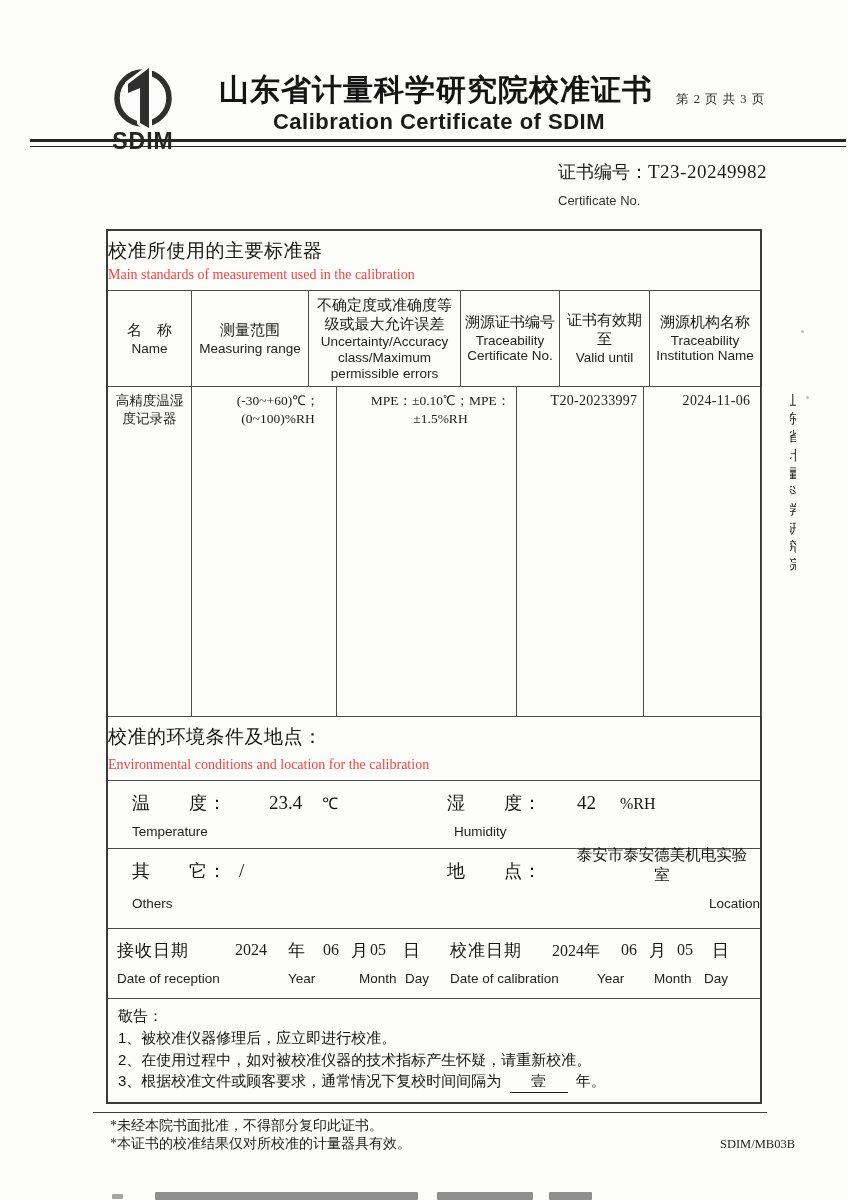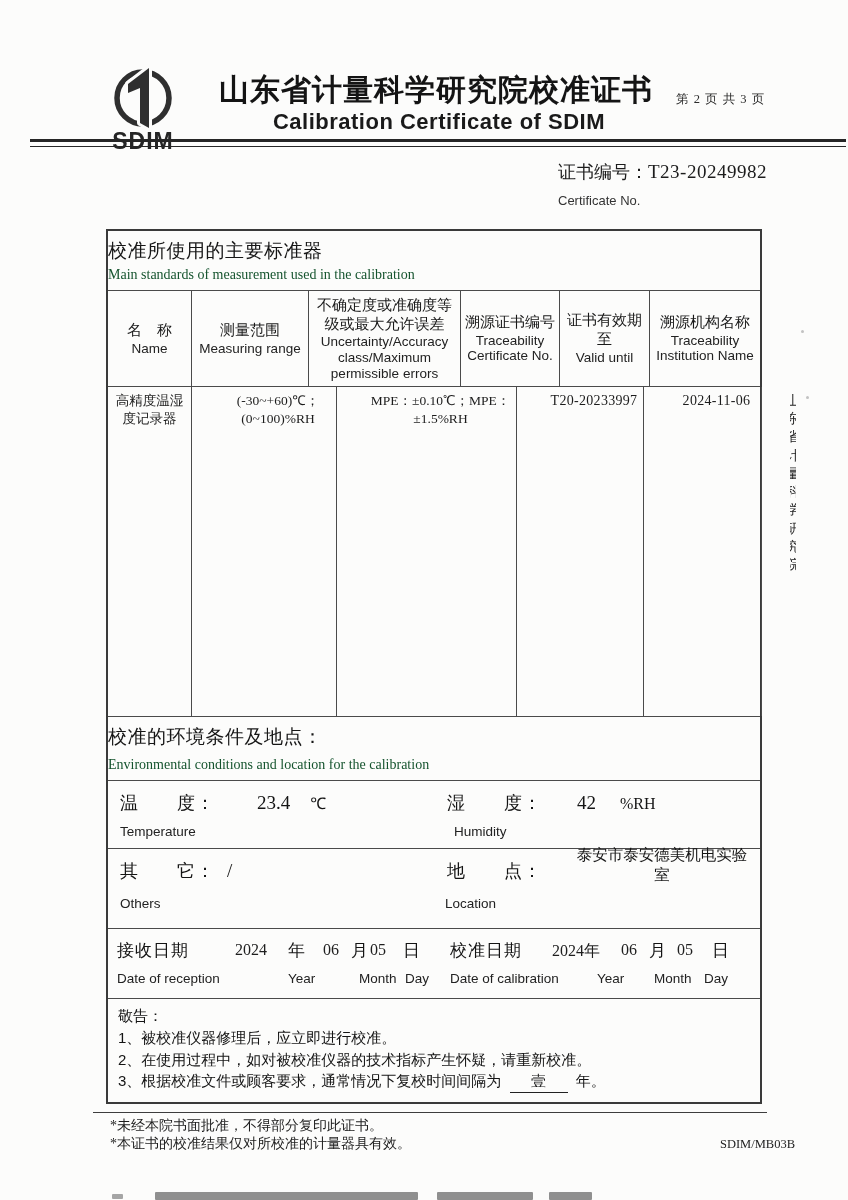--- a/index.html
+++ b/index.html
@@ -34,38 +34,38 @@
   .certno-en{font-size:13px;color:#333;margin-top:9px;}
   
   .doc-table{
     position:absolute;left:106px;top:229px;width:656px;height:875px;
     border:2px solid #3a3a3a;box-sizing:border-box;background:transparent;
   }
   .t-row{box-sizing:border-box;border-bottom:1px solid #4a4a4a;position:relative;}
   .t-row:last-child{border-bottom:none;}
   .sec-title{height:60px;padding:7px 0 0 0;font-family:Liberation Serif, serif;}
   .sec-zh{font-size:19px;color:#161616;font-weight:500;letter-spacing:.5px;}
-  .sec-en{font-size:14px;color:#14532d;margin-top:3px;}
+  .sec-en{font-size:14px;color:#ef4444;margin-top:3px;}
   .grid6{display:grid;grid-template-columns:84px 117px 152px 99px 90px auto;}
   .thead{height:96px;}
   .tbody{height:330px;gap:28px;}
   .cell{
     box-sizing:border-box;border-right:1px solid #4a4a4a;
     display:flex;flex-direction:column;justify-content:center;align-items:center;
     text-align:center;padding:2px 3px;overflow:hidden;
   }
   .cell:last-child{border-right:none;}
   .c-zh{font-size:15px;color:#191919;line-height:1.25;}
   .c-en{font-size:13.5px;color:#222;line-height:1.15;margin-top:1px;}
   .tbody .cell{justify-content:flex-start;padding-top:5px;font-family:"Liberation Serif",serif;}
   .d-val{font-size:13.5px;color:#1c1c1c;line-height:1.35;}
   .d-val.num{font-size:14px;letter-spacing:.3px;}
   
   .env-row{height:68px;display:flex;}
-  .half-l{width:336px;padding:10px 0 0 12px;box-sizing:border-box;}
+  .half-l{width:336px;padding:10px 0 0 24px;box-sizing:border-box;}
   .half-r{flex:1;padding:10px 0 0 0;box-sizing:border-box;position:relative;}
   .kv{font-size:18px;color:#141414;white-space:nowrap;display:flex;align-items:baseline;}
   .kv .k{letter-spacing:1px;}
   .kv .v{font-family:"Liberation Serif",serif;font-size:19px;margin-left:42px;}
   .kv .un{font-family:"Liberation Serif",serif;font-size:16px;margin-left:20px;}
   .en-lab{font-size:13.5px;color:#222;margin-top:9px;}
   .others-row{height:80px;display:flex;}
   .loc-val{
     position:absolute;left:128px;top:-4px;width:180px;text-align:center;
     font-size:15.5px;line-height:1.3;color:#161616;
@@ -203,21 +203,21 @@
           <span class="k">其　　它：</span>
           <span class="v" style="margin-left:12px;">/</span>
         </div>
         <div class="en-lab" style="margin-top:13px;">Others</div>
       </div>
       <div class="half-r">
         <div class="kv" style="margin-left:3px;">
           <span class="k">地　　点：</span>
         </div>
         <div class="loc-val">泰安市泰安德美机电实验室</div>
-        <div class="en-lab" style="margin-left:1px;margin-top:13px;">Location</div>
+        <div class="en-lab" style="margin-left:9px;margin-top:13px;text-align:right;">Location</div>
       </div>
     </div>
 
     <div class="t-row dates-row">
       <span class="dl" style="left:9px;">接收日期</span>
       <span class="dn" style="left:127px;">2024</span>
       <span class="dl" style="left:180px;">年</span>
       <span class="dn" style="left:215px;">06</span>
       <span class="dl" style="left:243px;">月</span>
       <span class="dn" style="left:262px;">05</span>

